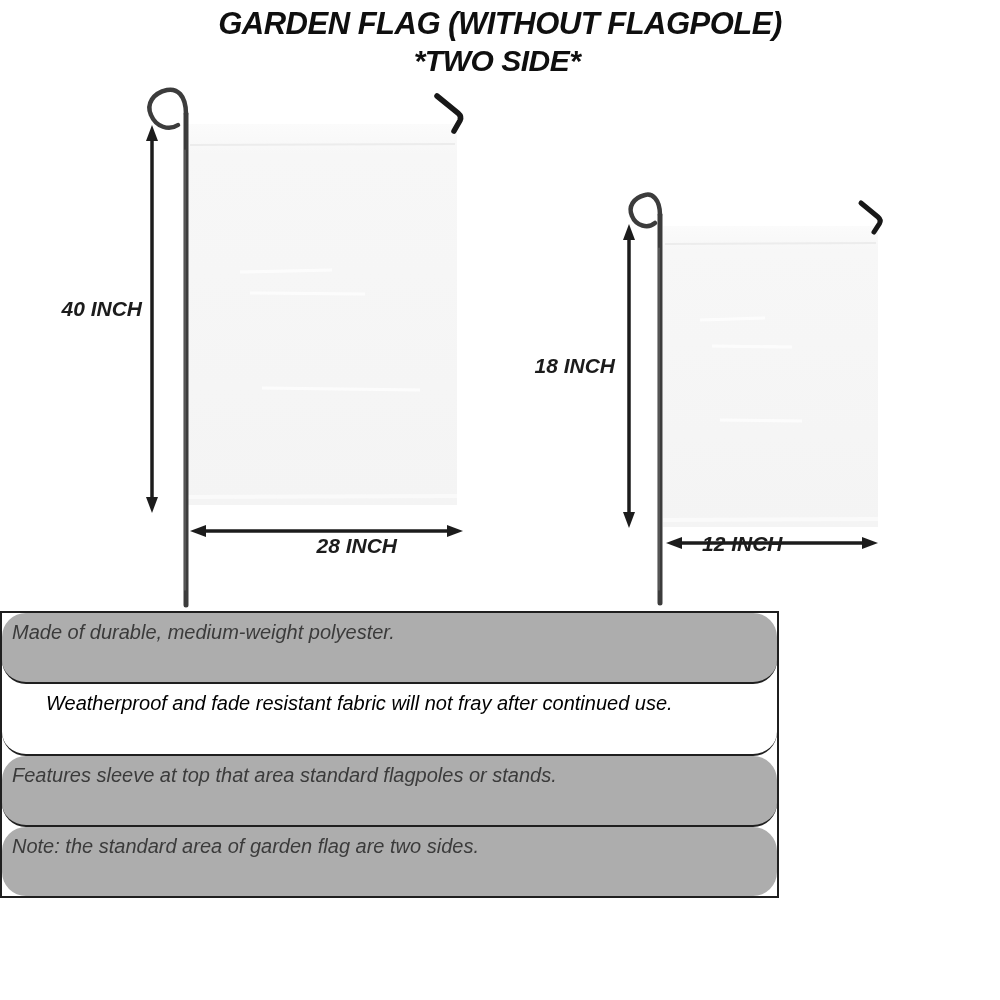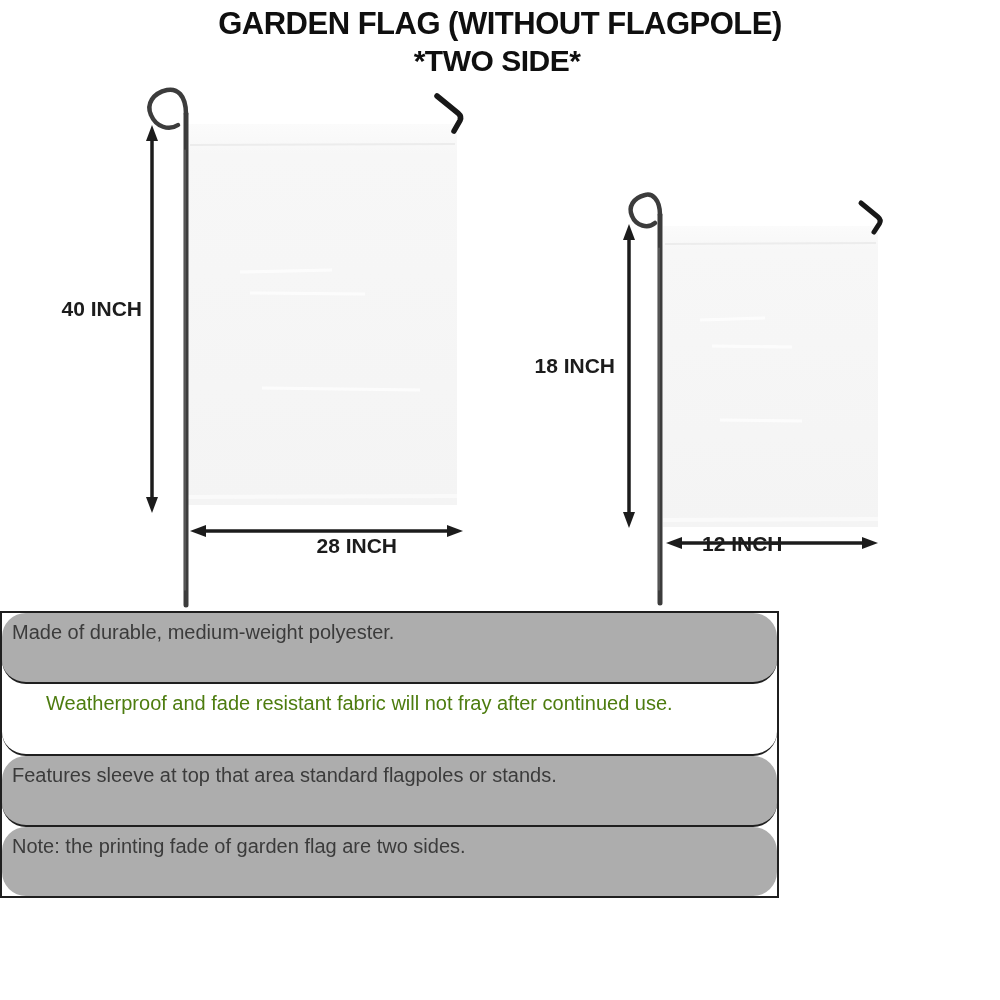--- a/index.html
+++ b/index.html
@@ -1,18 +1,19 @@
 <!DOCTYPE html>
 <html style="--row-gray: #adadad; --row-white: #ffffff; --table-border: #1f1f1f; --title-text: #0f0f0f; --label-text: #1c1c1c;"><head>
 <meta charset="utf-8">
 <style>
   html,body{margin:0;padding:0;background:#ffffff;}
   .canvas{
     position:relative;width:1000px;height:1000px;background:#ffffff;overflow:hidden;
     font-family:"Liberation Sans", sans-serif;
+    font-style:italic;
   }
   
   .title-line1{
     position:absolute;top:6px;left:0;width:1000px;text-align:center;
     font-size:31px;font-weight:bold;letter-spacing:-0.5px;color:var(--title-text,#0f0f0f);
   }
   .title-line2{
     position:absolute;top:44px;left:0;width:938px;
     text-align:center;font-size:30px;font-weight:bold;letter-spacing:-0.5px;color:var(--title-text,#0f0f0f);margin-left:28px;
   }
@@ -31,21 +32,21 @@
     position:absolute;left:0;top:611px;width:779px;height:287px;
     box-sizing:border-box;border:2px solid var(--table-border,#1f1f1f);
     display:flex;flex-direction:column;
   }
   .feature-row{
     flex:1;box-sizing:border-box;padding:7px 8px 0 10px;
     font-size:20px;line-height:24px;border-radius:24px;
   }
   .feature-row:not(:last-child){border-bottom:2px solid var(--table-border,#1f1f1f);}
   .feature-row.gray{background:var(--row-gray,#adadad);color:#3b3b3b;}
-  .feature-row.white{background:var(--row-white,#ffffff);color:#4d7c0f;padding-left:44px;}
+  .feature-row.white{background:var(--row-white,#ffffff);color:#000000;padding-left:44px;}
 </style>
 </head>
 <body>
 
 <div class="canvas">
 
   <div class="title-line1">GARDEN FLAG (WITHOUT FLAGPOLE)</div>
   <div class="title-line2">*TWO SIDE*</div>
 
   <svg class="diagram-svg" width="1000" height="620" viewBox="0 0 1000 620" xmlns="http://www.w3.org/2000/svg">
@@ -123,16 +124,16 @@
 
   <div class="dim-label lbl-40">40 INCH</div>
   <div class="dim-label lbl-28">28 INCH</div>
   <div class="dim-label lbl-18">18 INCH</div>
   <div class="dim-label lbl-12">12 INCH</div>
 
   <div class="feature-table">
     <div class="feature-row gray">Made of durable, medium-weight polyester.</div>
     <div class="feature-row white">Weatherproof and fade resistant fabric will not fray after continued use.</div>
     <div class="feature-row gray">Features sleeve at top that area standard flagpoles or stands.</div>
-    <div class="feature-row gray">Note: the printing fade of garden flag are two sides.</div>
+    <div class="feature-row gray">Note: the standard area of garden flag are two sides.</div>
   </div>
 
 </div>
 
 </body></html>

